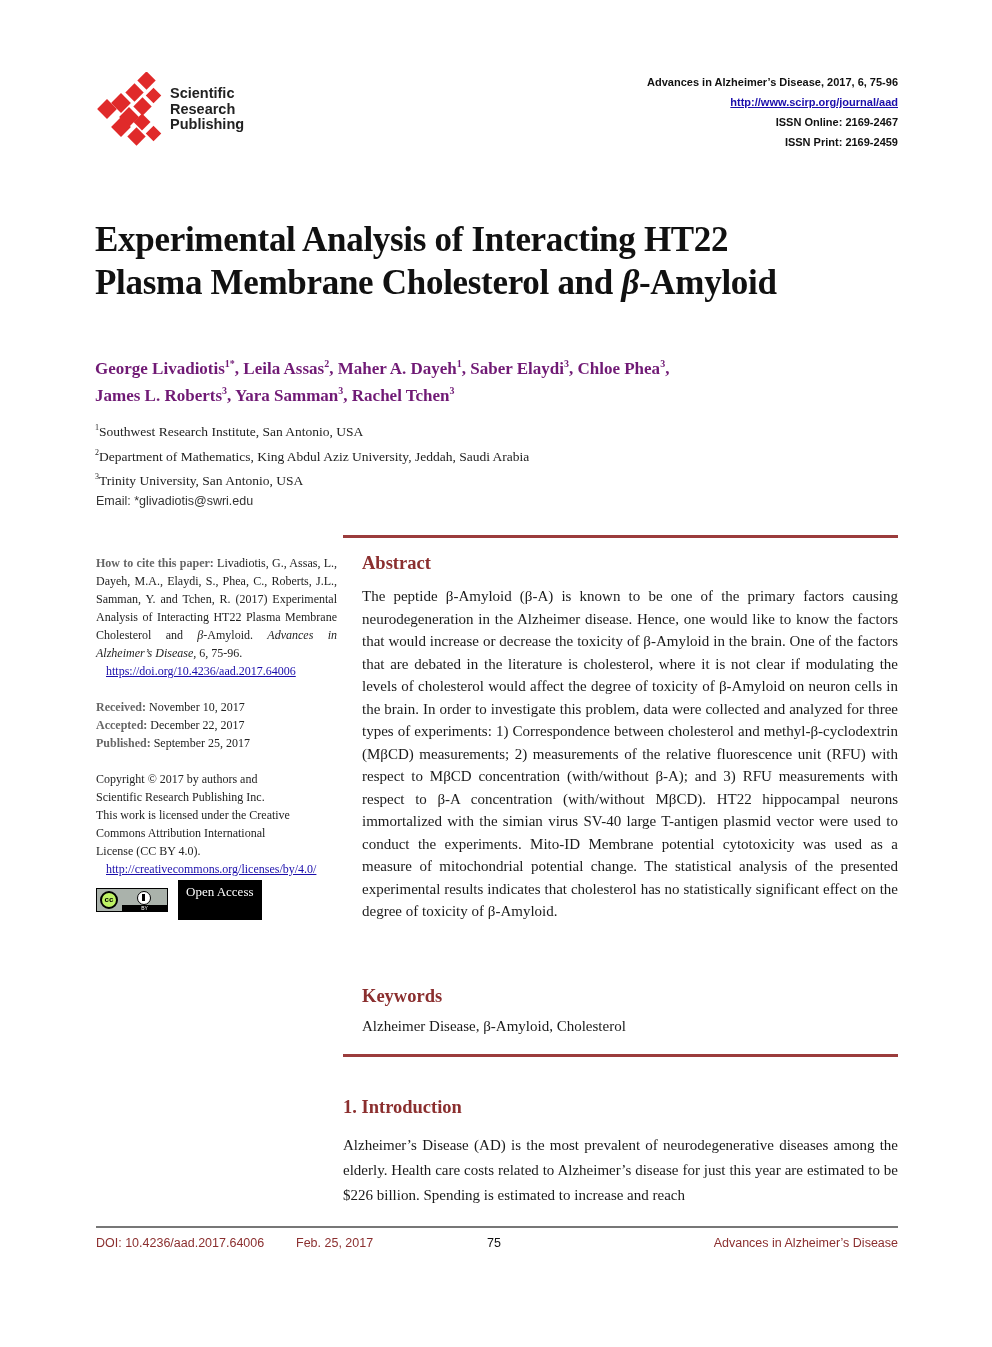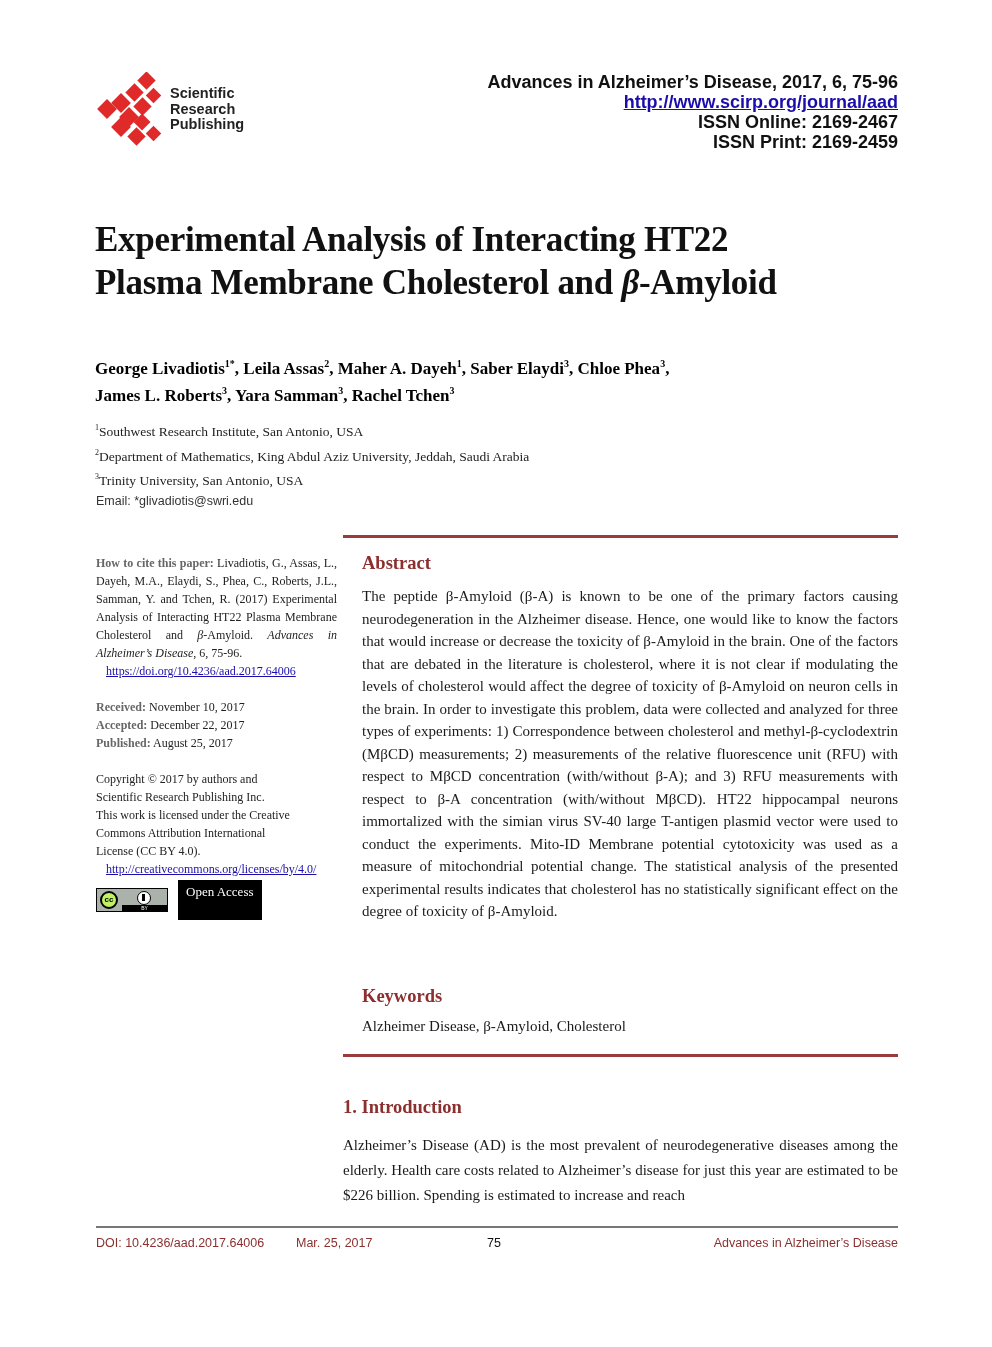--- a/index.html
+++ b/index.html
@@ -2,30 +2,30 @@
 <html><head>
   <meta charset="utf-8">
   <style>
     html, body { margin: 0; padding: 0; background: #ffffff; }
     body { width: 992px; height: 1347px; position: relative; overflow: hidden; color: #1a1a1a; }
 
     
     .logo { position: absolute; left: 96px; top: 72px; width: 160px; height: 76px; }
     .logo svg { position: absolute; left: 0; top: 0; }
     .logo-text { position: absolute; left: 74px; top: 14px; font-family: "Liberation Sans", sans-serif; font-weight: bold; font-size: 14.5px; line-height: 15.5px; color: #222; }
-    .journal-info { position: absolute; right: 94px; top: 72px; text-align: right; font-family: "Liberation Sans", sans-serif; font-size: 18px; line-height: 20px; color: #111; }
+    .journal-info { position: absolute; right: 94px; top: 72px; text-align: right; font-family: "Liberation Sans", sans-serif; font-size: 11px; line-height: 20px; color: #111; }
     .journal-info .jname { font-weight: bold; }
     .journal-info a { color: #1a0dab; text-decoration: underline; font-weight: bold; }
     .journal-info .issn { font-weight: bold; }
 
     
     .title { position: absolute; left: 95px; top: 218px; width: 820px; font-family: "Liberation Serif", serif; font-weight: bold; font-size: 35px; line-height: 43px; color: #111; letter-spacing: -0.3px; }
     .title i { font-style: italic; }
 
-    .authors { position: absolute; left: 95px; top: 352px; width: 760px; font-family: "Liberation Serif", serif; font-weight: bold; font-size: 17px; line-height: 23px; color: #000000; }
+    .authors { position: absolute; left: 95px; top: 352px; width: 760px; font-family: "Liberation Serif", serif; font-weight: bold; font-size: 17px; line-height: 23px; color: #701a75; }
     .authors sup { font-size: 10px; }
 
     .affils { position: absolute; left: 95px; top: 417px; font-family: "Liberation Serif", serif; font-size: 13.5px; line-height: 21px; color: #222; }
     .affils sup { font-size: 8px; }
     .email { font-family: "Liberation Sans", sans-serif; font-size: 12.5px; color: #333; margin-left: 1px; }
 
     
     .left-col { position: absolute; left: 96px; top: 554px; width: 241px; font-family: "Liberation Serif", serif; font-size: 12px; line-height: 18px; color: #222; }
     .left-col .cite { text-align: justify; }
     .left-col .label { color: #666; font-weight: bold; }
@@ -109,21 +109,21 @@
   <div><sup>3</sup><span>Trinity University, San Antonio, USA</span></div>
   <div class="email">Email: *glivadiotis@swri.edu</div>
 </div>
 
 <div class="left-col">
   <div class="cite"><span class="label">How to cite this paper:</span><span> Livadiotis, G., Assas, L., Dayeh, M.A., Elaydi, S., Phea, C., Roberts, J.L., Samman, Y. and Tchen, R. (2017) Experimental Analysis of Interacting HT22 Plasma Membrane Cholesterol and </span><i>β</i><span>-Amyloid. </span><i>Advances in Alzheimer’s Disease</i><span>, 6, 75-96.</span><br><a>https://doi.org/10.4236/aad.2017.64006</a></div>
 
   <div class="dates">
     <div><span class="label">Received:</span><span> November 10, 2017</span></div>
     <div><span class="label">Accepted:</span><span> December 22, 2017</span></div>
-    <div><span class="label">Published:</span><span> August 25, 2017</span></div>
+    <div><span class="label">Published:</span><span> September 25, 2017</span></div>
   </div>
 
   <div class="copyright">
     <div>Copyright © 2017 by authors and</div>
     <div>Scientific Research Publishing Inc.</div>
     <div>This work is licensed under the Creative</div>
     <div>Commons Attribution International</div>
     <div>License (CC BY 4.0).</div>
     <div><a>http://creativecommons.org/licenses/by/4.0/</a></div>
   </div>
@@ -144,16 +144,16 @@
 <div class="section-head keywords-head">Keywords</div>
 <div class="keywords-body">Alzheimer Disease, β-Amyloid, Cholesterol</div>
 <div class="rule bottom"></div>
 
 <div class="section-head intro-head">1. Introduction</div>
 <div class="intro-body">Alzheimer’s Disease (AD) is the most prevalent of neurodegenerative diseases among the elderly. Health care costs related to Alzheimer’s disease for just this year are estimated to be $226 billion. Spending is estimated to increase and reach</div>
 
 <div class="footer-rule"></div>
 <div class="footer">
   <span class="doi">DOI: 10.4236/aad.2017.64006</span>
-  <span class="date">Mar. 25, 2017</span>
+  <span class="date">Feb. 25, 2017</span>
   <span class="page">75</span>
   <span class="jn">Advances in Alzheimer’s Disease</span>
 </div>
 
 </body></html>

